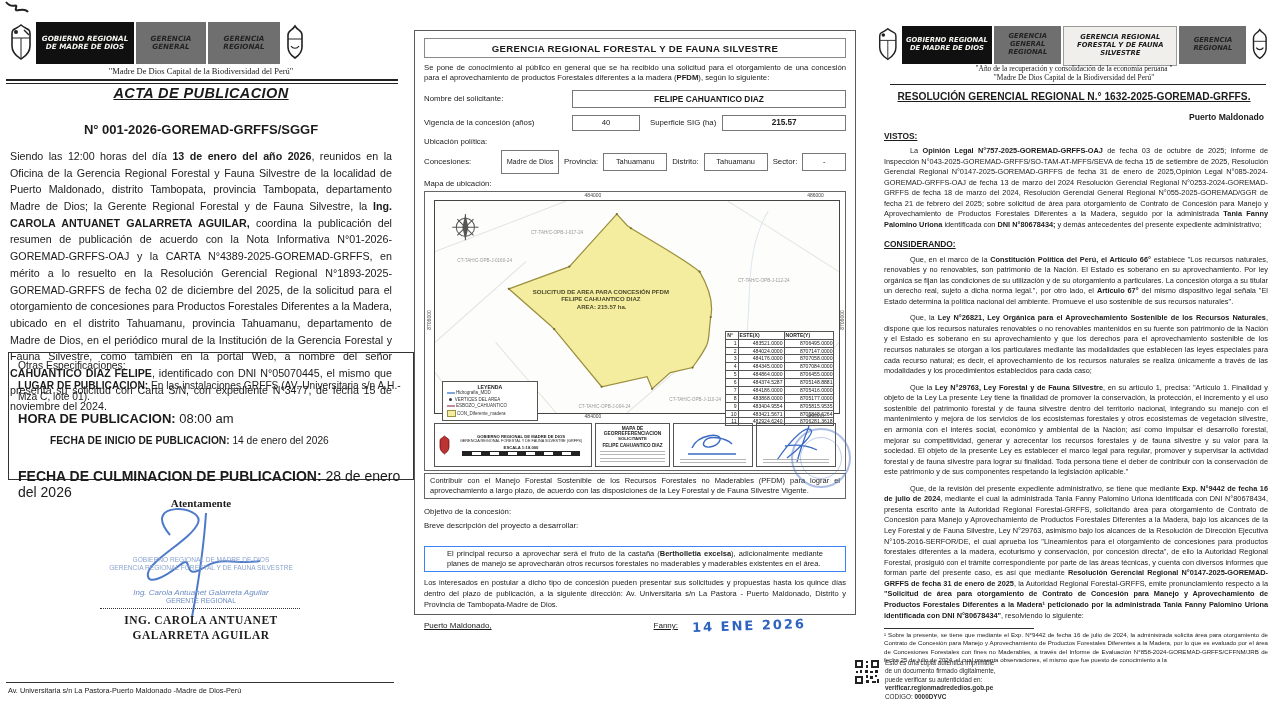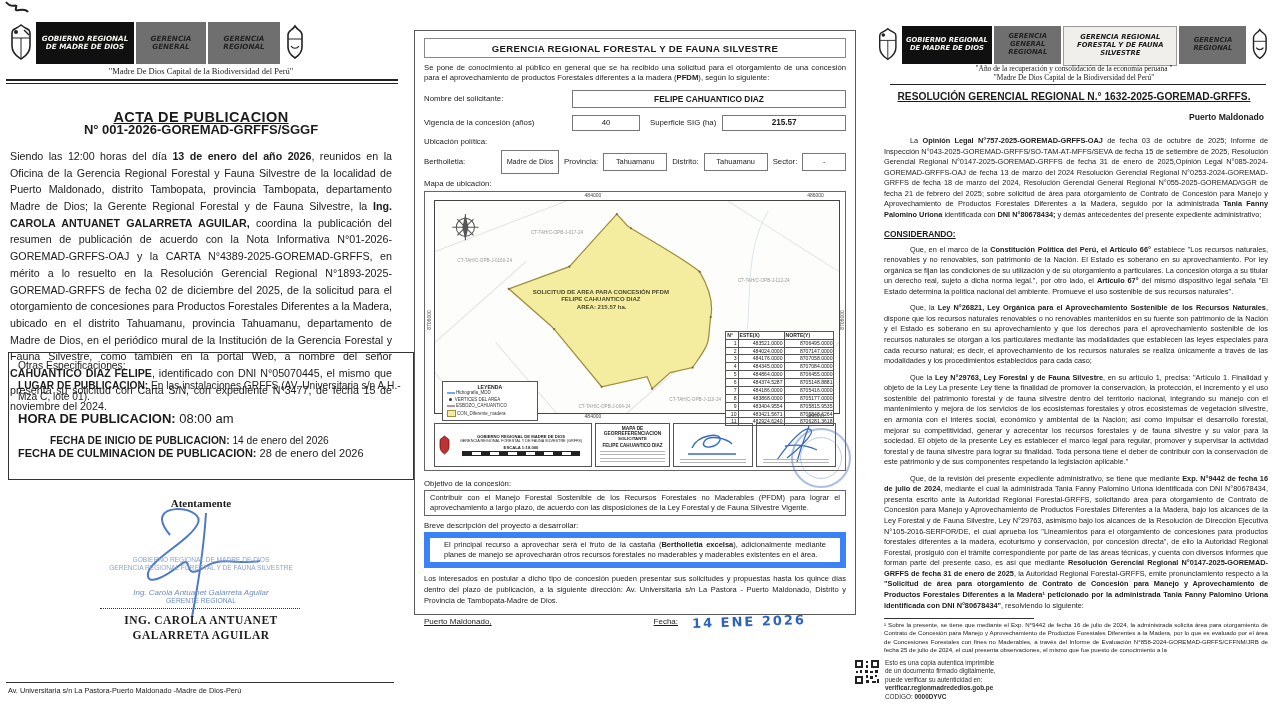--- a/index.html
+++ b/index.html
@@ -49,35 +49,35 @@
           <path d="M13,4 C10,9 6,8 6,13 L6,25 C6,31 10,34 13,36 C16,34 20,31 20,25 L20,13 C20,8 16,9 13,4 Z" fill="none" stroke="#222" stroke-width="1.6"></path>
           <path d="M6,17 L20,17" stroke="#222" stroke-width="1"></path>
           <path d="M9,24 c2,3 6,3 8,0" stroke="#222" stroke-width="1.2" fill="none"></path>
         </svg>
     </div>
   </div>
 
   <div class="abs ctr" style="left:0;top:66px;width:100%;font-family:'Liberation Serif',serif;font-size:8.5px;">"Madre De Dios Capital de la Biodiversidad del Perú"</div>
   <div class="abs rule2" style="left:6px;top:79px;right:4px;"></div>
 
-  <div class="abs ctr" style="left:0;top:108px;width:100%;">
+  <div class="abs ctr" style="left:0;top:84px;width:100%;font-style:italic;">
     <span style="font-size:14.5px;font-weight:bold;text-decoration:underline;letter-spacing:.4px;">ACTA DE PUBLICACION</span>
   </div>
   <div class="abs ctr" style="left:0;top:120px;width:100%;">
     <span style="font-size:13px;font-weight:bold;">N° 001-2026-GOREMAD-GRFFS/SGGF</span>
   </div>
 
   <div class="abs just" style="left:10px;top:148px;width:382px;font-size:10.7px;line-height:1.56;"><span>Siendo las 12:00 horas del día </span><b>13 de enero del año 2026</b><span>, reunidos en la Oficina de la Gerencia Regional Forestal y Fauna Silvestre de la localidad de Puerto Maldonado, distrito Tambopata, provincia Tambopata, departamento Madre de Dios; la Gerente Regional Forestal y de Fauna Silvestre, la </span><b>Ing. CAROLA ANTUANET GALARRETA AGUILAR,</b><span> coordina la publicación del resumen de publicación de acuerdo con la Nota Informativa N°01-2026-GOREMAD-GRFFS-OAJ y la CARTA N°4389-2025-GOREMAD-GRFFS, en mérito a lo resuelto en la Resolución Gerencial Regional N°1893-2025-GOREMAD-GRFFS de fecha 02 de diciembre del 2025, de la solicitud para el otorgamiento de concesiones para Productos Forestales Diferentes a la Madera, ubicado en el distrito Tahuamanu, provincia Tahuamanu, departamento de Madre de Dios, en el periódico mural de la Institución de la Gerencia Forestal y Fauna Silvestre, como también en la portal Web, a nombre del señor </span><b>CAHUANTICO DIAZ FELIPE</b><span>, identificado con DNI N°05070445, el mismo que presenta su solicitud con Carta S/N, con expediente  N°3477, de fecha 15 de noviembre del 2024.</span></div>
 
   <div class="abs boxed" style="left:8px;top:352px;width:386px;height:112px;padding:7px 9px;">
     <div style="font-size:10.3px;">Otras Especificaciones:</div>
     <div style="font-size:10.2px;margin-top:9px;"><b>LUGAR DE PUBLICACION:</b><span> En las instalaciones GRFFS (AV. Universitaria s/n A.H.-Mza C, lote 01).</span></div>
     <div style="font-size:13px;margin-top:9px;"><b>HORA DE PUBLICACION:</b><span> 08:00 am</span></div>
     <div style="font-size:10.2px;margin-top:9px;padding-left:32px;"><b>FECHA DE INICIO DE PUBLICACION:</b><span> 14 de enero del 2026</span></div>
-    <div style="font-size:11px;margin-top:1px;"><b>FECHA DE CULMINACION DE PUBLICACION:</b><span> 28 de enero del 2026</span></div>
+    <div style="font-size:14px;margin-top:22px;"><b>FECHA DE CULMINACION DE PUBLICACION:</b><span> 28 de enero del 2026</span></div>
   </div>
 
   <div class="abs ctr" style="left:0;top:497px;width:100%;font-family:'Liberation Serif',serif;font-weight:bold;font-size:11px;">Atentamente</div>
 
   <svg class="abs" style="left:110px;top:505px;" width="190" height="115" viewBox="0 0 190 115">
     <g stroke="#3a6bc4" stroke-width="2" fill="none" opacity=".9">
       <path d="M60,30 C30,-5 95,0 88,18 C82,34 40,55 38,68 C36,82 55,72 70,60 C85,48 70,78 95,62 C112,51 128,60 150,56"></path>
       <path d="M96,8 C94,40 88,80 82,112"></path>
     </g>
   </svg>
@@ -110,21 +110,21 @@
     <div class="fieldbox" style="width:66px;height:14px;">
         <span style="font-size:7.8px;">40</span>
       </div>
     <span style="font-size:7.8px;margin:0 6px 0 10px;">Superficie SIG (ha)</span>
     <div class="fieldbox" style="flex:1;height:14px;">
         <span style="font-size:8.2px;font-weight:bold;">215.57</span>
       </div>
   </div>
   <div style="font-size:7.8px;margin-top:6px;">Ubicación política:</div>
   <div style="display:flex;align-items:center;margin-top:4px;gap:5px;">
-    <span style="font-size:7.8px;width:72px;">Bertholletia:</span>
+    <span style="font-size:7.8px;width:72px;">Concesiones:</span>
     <div class="fieldbox" style="width:56px;height:22px;">
         <span class="ctr" style="font-size:7.2px;line-height:1.1;">Madre de Dios</span>
       </div>
     <span style="font-size:7.8px;">Provincia:</span>
     <div class="fieldbox" style="width:62px;height:16px;">
         <span style="font-size:7.4px;">Tahuamanu</span>
       </div>
     <span style="font-size:7.8px;">Distrito:</span>
     <div class="fieldbox" style="width:62px;height:16px;">
         <span style="font-size:7.4px;">Tahuamanu</span>
@@ -287,36 +287,36 @@
             <path d="M20,36 C38,10 50,2 54,6 C58,10 38,28 30,34 M52,2 C46,18 42,30 40,38 M28,22 C40,20 52,22 60,26" stroke="#3a6bc4" stroke-width="1.3" fill="none"></path>
           </svg>
         <div class="micro-lines" style="position:absolute;left:6px;right:6px;bottom:3px;height:4px;"></div>
       </div>
     </div>
     <div class="abs" style="right:-6px;bottom:-18px;width:56px;height:56px;border:2px solid rgba(70,110,190,.45);border-radius:50%;">
       <div style="position:absolute;left:7px;top:7px;right:7px;bottom:7px;border:1px solid rgba(70,110,190,.35);border-radius:50%;"></div>
     </div>
   </div>
 
-  <div style="font-size:7.8px;margin-top:8px;">Objetivo de la concesión:</div>
   <div style="border:1px solid #666;margin-top:2px;padding:2px 5px;">
     <div class="just" style="font-size:7.5px;line-height:1.35;">Contribuir con el Manejo Forestal Sostenible de los Recursos Forestales no Maderables (PFDM) para lograr el aprovechamiento a largo plazo, de acuerdo con las disposiciones de la Ley Forestal y de Fauna Silvestre Vigente.</div>
   </div>
+  <div style="font-size:7.8px;margin-top:8px;">Objetivo de la concesión:</div>
 
   <div style="font-size:7.8px;margin-top:5px;">Breve descripción del proyecto a desarrollar:</div>
-  <div style="border:6px solid #3b82f6;margin-top:2px;padding:2px 14px;">
+  <div style="border:1px solid #3b82f6;margin-top:16px;padding:2px 22px;">
     <div class="just" style="font-size:7.5px;line-height:1.35;"><span>El principal recurso a aprovechar será el fruto de la castaña (</span><b>Bertholletia excelsa</b><span>), adicionalmente mediante planes de manejo se aprovecharán otros recursos forestales no maderables y maderables existentes en el área.</span></div>
   </div>
 
   <div class="just" style="font-size:7.5px;line-height:1.45;margin-top:6px;">Los interesados en postular a dicho tipo de concesión pueden presentar sus solicitudes y propuestas hasta los quince días dentro del plazo de publicación, a la siguiente dirección: Av. Universitaria s/n La Pastora - Puerto Maldonado, Distrito y Provincia de Tambopata-Madre de Dios.</div>
 
   <div style="display:flex;align-items:center;margin-top:7px;">
     <span style="font-size:8px;text-decoration:underline;">Puerto Maldonado,</span>
     <span style="flex:1;"></span>
-    <span style="font-size:8px;text-decoration:underline;margin-right:14px;">Fecha:</span>
+    <span style="font-size:8px;text-decoration:underline;margin-right:14px;">Fanny:</span>
     <span class="stampblue" style="font-family:'DejaVu Sans',sans-serif;font-size:13px;font-weight:bold;letter-spacing:2px;transform:rotate(-2deg);display:inline-block;margin-right:40px;">14 ENE 2026</span>
   </div>
 </div>
 
 <div class="abs" style="left:868px;top:0;width:412px;height:720px;">
   <div class="abs" style="left:8px;top:26px;right:8px;">
     <div class="barrow">
       <svg width="24" height="36" viewBox="0 0 26 40">
           <path d="M13,3 C7,8 4,6 4,12 L4,24 C4,32 10,35 13,37 C16,35 22,32 22,24 L22,12 C22,6 19,8 13,3 Z" fill="none" stroke="#222" stroke-width="1.6"></path>
           <path d="M4,16 L22,16 M13,16 L13,37" stroke="#222" stroke-width="1"></path>
@@ -336,20 +336,21 @@
   <div class="abs ctr" style="left:0;top:64px;width:100%;font-family:'Liberation Serif',serif;font-size:7.4px;">"Año de la recuperación y consolidación de la economía peruana "</div>
   <div class="abs ctr" style="left:0;top:73px;width:100%;font-family:'Liberation Serif',serif;font-size:7.4px;">"Madre De Dios Capital de la Biodiversidad del Perú"</div>
   <div class="abs" style="left:22px;top:84px;right:14px;border-top:1.8px solid #222;"></div>
 
   <div class="abs ctr" style="left:0;top:86px;width:100%;">
     <span style="font-size:10.2px;font-weight:bold;text-decoration:underline;">RESOLUCIÓN GERENCIAL REGIONAL N.° 1632-2025-GOREMAD-GRFFS.</span>
   </div>
   <div class="abs" style="right:16px;top:112px;font-size:8.6px;font-weight:bold;">Puerto Maldonado</div>
 
   <div class="abs" style="left:16px;top:131px;width:384px;">
+    <div style="font-size:8.4px;font-weight:bold;text-decoration:underline;">VISTOS:</div>
     <div class="just" style="font-size:7.35px;line-height:1.44;margin-top:5px;text-indent:26px;"><span>La </span><b>Opinión Legal N°757-2025-GOREMAD-GRFFS-OAJ</b><span> de fecha 03 de octubre de 2025; Informe de Inspección N°043-2025-GOREMAD-GRFFS/SO-TAM-AT-MFFS/SEVA de fecha 15 de setiembre de 2025, Resolución Gerencial Regional N°0147-2025-GOREMAD-GRFFS de fecha 31 de enero de 2025,Opinión Legal N°085-2024-GOREMAD-GRFFS-OAJ de fecha 13 de marzo del 2024 Resolución Gerencial Regional N°0253-2024-GOREMAD-GRFFS de fecha 18 de marzo del 2024, Resolución Gerencial General Regional N°055-2025-GOREMAD/GGR de fecha 21 de febrero del 2025; sobre solicitud de área para otorgamiento de Contrato de Concesión para Manejo y Aprovechamiento de Productos Forestales Diferentes a la Madera, seguido por la administrada </span><b>Tania Fanny Palomino Uriona</b><span> identificada con </span><b>DNI N°80678434;</b><span> y demás antecedentes del presente expediente administrativo;</span></div>
 
     <div style="font-size:8.4px;font-weight:bold;text-decoration:underline;margin-top:8px;">CONSIDERANDO:</div>
     <div class="just" style="font-size:7.35px;line-height:1.44;margin-top:6px;text-indent:26px;"><span>Que, en el marco de la </span><b>Constitución Política del Perú, el Artículo 66°</b><span> establece "Los recursos naturales, renovables y no renovables, son patrimonio de la Nación. El Estado es soberano en su aprovechamiento. Por ley orgánica se fijan las condiciones de su utilización y de su otorgamiento a particulares. La concesión otorga a su titular un derecho real, sujeto a dicha norma legal.", por otro lado, el </span><b>Artículo 67°</b><span> del mismo dispositivo legal señala "El Estado determina la política nacional del ambiente. Promueve el uso sostenible de sus recursos naturales".</span></div>
     <div class="just" style="font-size:7.35px;line-height:1.44;margin-top:6px;text-indent:26px;"><span>Que, la </span><b>Ley N°26821, Ley Orgánica para el Aprovechamiento Sostenible de los Recursos Naturales</b><span>, dispone que los recursos naturales renovables o no renovables mantenidos en su fuente son patrimonio de la Nación y el Estado es soberano en su aprovechamiento y que los derechos para el aprovechamiento sostenible de los recursos naturales se otorgan a los particulares mediante las modalidades que establecen las leyes especiales para cada recurso natural; es decir, el aprovechamiento de los recursos naturales se realiza únicamente a través de las modalidades y los procedimientos establecidos para cada caso;</span></div>
     <div class="just" style="font-size:7.35px;line-height:1.44;margin-top:6px;text-indent:26px;"><span>Que la </span><b>Ley N°29763, Ley Forestal y de Fauna Silvestre</b><span>, en su artículo 1, precisa: "Artículo 1. Finalidad y objeto de la Ley La presente Ley tiene la finalidad de promover la conservación, la protección, el incremento y el uso sostenible del patrimonio forestal y de fauna silvestre dentro del territorio nacional, integrando su manejo con el mantenimiento y mejora de los servicios de los ecosistemas forestales y otros ecosistemas de vegetación silvestre, en armonía con el interés social, económico y ambiental de la Nación; así como impulsar el desarrollo forestal, mejorar su competitividad, generar y acrecentar los recursos forestales y de fauna silvestre y su valor para la sociedad. El objeto de la presente Ley es establecer el marco legal para regular, promover y supervisar la actividad forestal y de fauna silvestre para lograr su finalidad. Toda persona tiene el deber de contribuir con la conservación de este patrimonio y de sus componentes respetando la legislación aplicable."</span></div>
     <div class="just" style="font-size:7.35px;line-height:1.44;margin-top:6px;text-indent:26px;"><span>Que, de la revisión del presente expediente administrativo, se tiene que mediante </span><b>Exp. N°9442 de fecha 16 de julio de 2024</b><span>, mediante el cual la administrada Tania Fanny Palomino Uriona identificada con DNI N°80678434, presenta escrito ante la Autoridad Regional Forestal-GRFFS, solicitando área para otorgamiento de Contrato de Concesión para Manejo y Aprovechamiento de Productos Forestales Diferentes a la Madera, bajo los alcances de la Ley Forestal y de Fauna Silvestre, Ley N°29763, asimismo bajo los alcances de la Resolución de Dirección Ejecutiva N°105-2016-SERFOR/DE, el cual aprueba los "Lineamientos para el otorgamiento de concesiones para productos forestales diferentes a la madera, ecoturismo y conservación, por concesión directa", de ello la Autoridad Regional Forestal, prosiguió con el trámite correspondiente por parte de las áreas técnicas, y cuenta con diversos informes que forman parte del presente caso, es así que mediante </span><b>Resolución Gerencial Regional N°0147-2025-GOREMAD-GRFFS de fecha 31 de enero de 2025</b><span>, la Autoridad Regional Forestal-GRFFS, emite pronunciamiento respecto a la </span><b>"Solicitud de área para otorgamiento de Contrato de Concesión para Manejo y Aprovechamiento de Productos Forestales Diferentes a la Madera¹ peticionado por la administrada Tania Fanny Palomino Uriona identificada con DNI N°80678434"</b><span>, resolviendo lo siguiente:</span></div>
 
     <div style="width:150px;border-top:1px solid #333;margin-top:7px;"></div>
     <div class="just" style="font-size:6.1px;line-height:1.36;margin-top:2px;color:#222;">¹ Sobre la presente, se tiene que mediante el Exp. N°9442 de fecha 16 de julio de 2024, la administrada solicita área para otorgamiento de Contrato de Concesión para Manejo y Aprovechamiento de Productos Forestales Diferentes a la Madera, por lo que es evaluado por el área de Concesiones Forestales con fines no Maderables, a través del Informe de Evaluación N°858-2024-GOREMAD-GRFFS/CFFNM/JRB de fecha 25 de julio de 2024, el cual presenta observaciones, el mismo que fue puesto de conocimiento a la</div>

